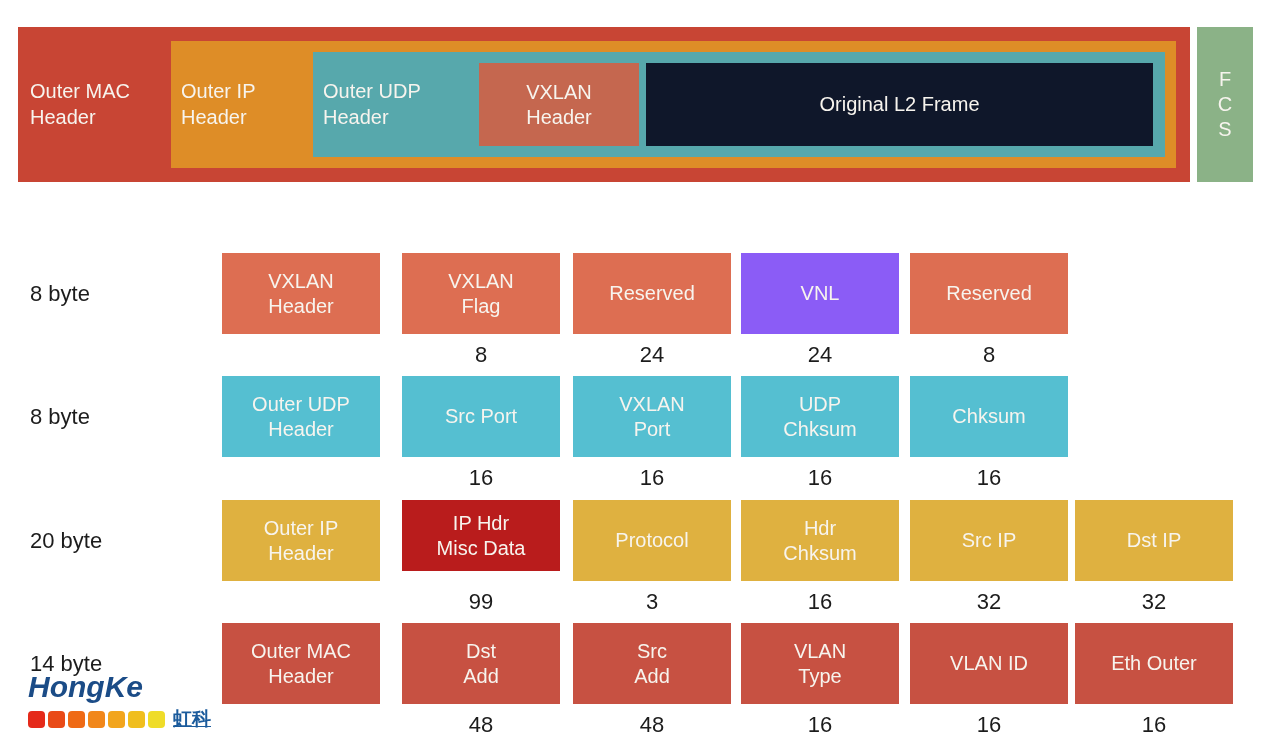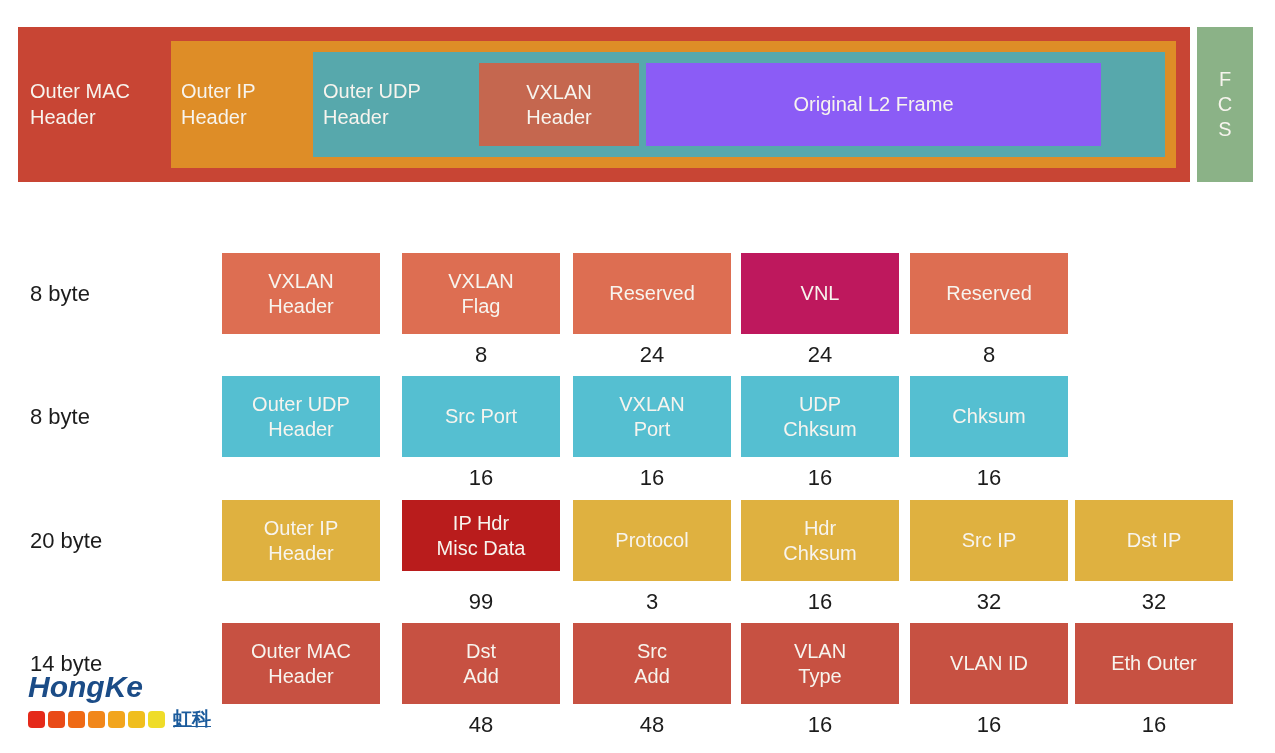--- a/index.html
+++ b/index.html
@@ -44,21 +44,21 @@
 <div class="canvas">
 
   <div>
     <div class="abs" style="left:18px;top:27px;width:1172px;height:155px;background:#c84534;"></div>
     <div class="abs" style="left:171px;top:41px;width:1005px;height:127px;background:#de8d27;"></div>
     <div class="abs" style="left:313px;top:52px;width:852px;height:105px;background:#57a8ac;"></div>
     <div class="abs" style="left:479px;top:63px;width:160px;height:83px;background:#c5674f;">
       <div class="center-label">VXLAN
 Header</div>
     </div>
-    <div class="abs" style="left:646px;top:63px;width:455px;height:83px;background:#8b5cf6;">
+    <div class="abs" style="left:646px;top:63px;width:507px;height:83px;background:#0f172a;">
       <div class="center-label">Original L2 Frame</div>
     </div>
     <div class="abs" style="left:1197px;top:27px;width:56px;height:155px;background:#8bb287;">
       <div class="center-label">F
 C
 S</div>
     </div>
     <div class="layer-label" style="left:30px;top:78px;">Outer MAC
 Header</div>
     <div class="layer-label" style="left:181px;top:78px;">Outer IP
@@ -69,21 +69,21 @@
 
   <div id="rows">
       <div class="row-size-label" style="top: 253px; height: 81px;">8 byte</div>
       <div class="field-box" style="left: 222px; top: 253px; width: 158px; height: 81px; background: rgb(221, 110, 82);">VXLAN
 Header</div>
       <div class="field-box" style="left: 402px; top: 253px; width: 158px; height: 81px; background: rgb(221, 110, 82);">VXLAN
 Flag</div>
       <div class="bits-label" style="left: 402px; top: 342px; width: 158px;">8</div>
       <div class="field-box" style="left: 573px; top: 253px; width: 158px; height: 81px; background: rgb(221, 110, 82);">Reserved</div>
       <div class="bits-label" style="left: 573px; top: 342px; width: 158px;">24</div>
-      <div class="field-box" style="left: 741px; top: 253px; width: 158px; height: 81px; background: #be185d;">VNL</div>
+      <div class="field-box" style="left: 741px; top: 253px; width: 158px; height: 81px; background: #8b5cf6;">VNL</div>
       <div class="bits-label" style="left: 741px; top: 342px; width: 158px;">24</div>
       <div class="field-box" style="left: 910px; top: 253px; width: 158px; height: 81px; background: rgb(221, 110, 82);">Reserved</div>
       <div class="bits-label" style="left: 910px; top: 342px; width: 158px;">8</div>
       <div class="row-size-label" style="top: 376px; height: 81px;">8 byte</div>
       <div class="field-box" style="left: 222px; top: 376px; width: 158px; height: 81px; background: rgb(85, 191, 209);">Outer UDP
 Header</div>
       <div class="field-box" style="left: 402px; top: 376px; width: 158px; height: 81px; background: rgb(85, 191, 209);">Src Port</div>
       <div class="bits-label" style="left: 402px; top: 465px; width: 158px;">16</div>
       <div class="field-box" style="left: 573px; top: 376px; width: 158px; height: 81px; background: rgb(85, 191, 209);">VXLAN
 Port</div>

